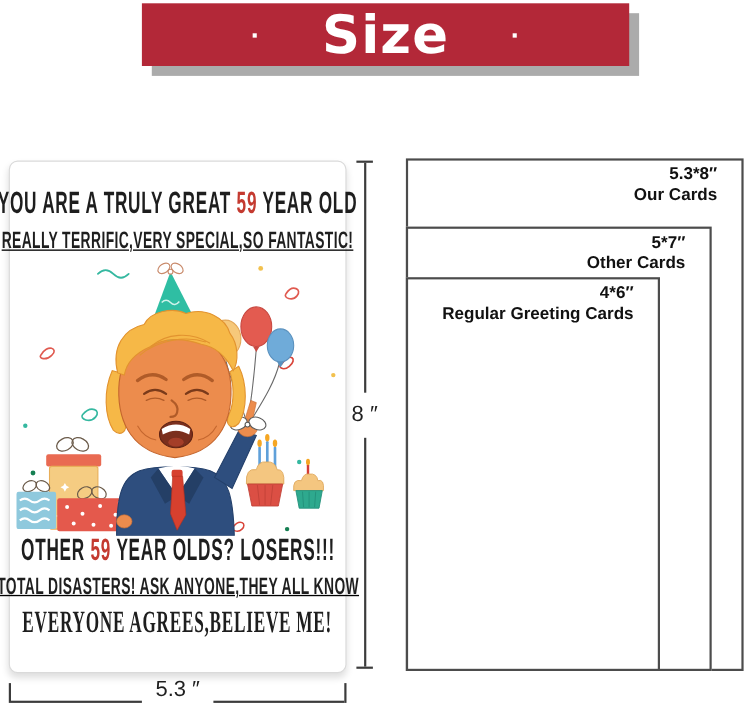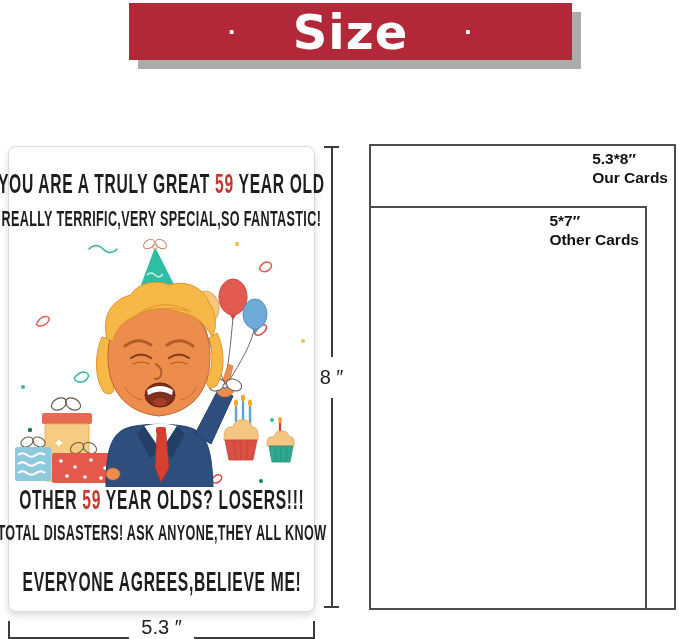--- a/index.html
+++ b/index.html
@@ -26,21 +26,21 @@
     background:#ffffff; border:1px solid #DADADA; border-radius:8px;
     box-shadow:0 4px 7px rgba(0,0,0,0.13);
     box-sizing:border-box; display:flex; flex-direction:column; align-items:flex-start;
     padding-top:24px;
   }
   .t-lg, .t-md { white-space:nowrap; color:#1e1e1e; display:inline-block; }
   .t-lg { font-size:23px; transform:scale(0.68,1.22); transform-origin:center; font-weight:bold; letter-spacing:1px; }
   .t-md { font-size:18px; transform:scale(0.70,1.20); transform-origin:center; font-weight:bold; letter-spacing:0.5px; }
   .accent { color:#C43A30; }
   .line-row { height:30px; display:flex; justify-content:center; width:100%; }
-  .line-row.md { height:26px; }
+  .line-row.md { height:26px;text-decoration:underline; }
   .art { width:305px; height:250px; margin-top:2px; }
 
   
   .dim-v {
     position:absolute; left:324px; top:146px; height:462px; width:15px;
     display:flex; flex-direction:column; align-items:center;
   }
   .cap-h { width:15px; height:2px; background:#3C3C3C; flex:none; }
   .vline { width:2px; background:#3C3C3C; flex:1; }
   .dim-label { color:#1f1f1f; font-size:20px; white-space:nowrap; padding:9px 0; }
@@ -53,21 +53,21 @@
   .dim-h .dim-label { padding:0 12px; }
 
   
   .size-rect {
     position:absolute; background:#ffffff; border:2px solid #4C4C4C; box-sizing:border-box;
   }
   .rect-outer { left:369px; top:144px; width:307px; height:466px; }
   .rect-mid   { left:369px; top:206px; width:278px; height:404px; }
   .rect-inner { left:369px; top:252px; width:231px; height:358px; }
   .rect-label {
-    position:absolute; top:4px; right:6px; 
+    position:absolute; top:4px; right:22px; text-align:right;
     font-weight:bold; color:#111111; font-size:15.5px; line-height:1.2;
   }
   .rect-label span { display:block; }
 </style>
 </head>
 <body>
 
 <div class="stage">
 
   <div class="banner">
@@ -216,21 +216,21 @@
         <path d="M266 210 L267 224 M272 210 L272 224 M278 210 L277 224" stroke="#22907A" stroke-width="0.8" fill="none"></path>
       </g>
     </svg>
 
     <div class="line-row">
       <span class="t-lg"><span>OTHER </span><span class="accent">59</span><span> YEAR OLDS? LOSERS!!!</span></span>
     </div>
     <div class="line-row md" style="margin-top:6px;">
       <span class="t-md">TOTAL DISASTERS! ASK ANYONE,THEY ALL KNOW</span>
     </div>
-    <div class="line-row" style="margin-top:20px;">
+    <div class="line-row" style="margin-top:4px;font-family:Liberation Serif, serif;">
       <span class="t-lg">EVERYONE AGREES,BELIEVE ME!</span>
     </div>
   </div>
 
   <div class="dim-v">
     <div class="cap-h"></div>
     <div class="vline"></div>
     <div class="dim-label">8 ″</div>
     <div class="vline"></div>
     <div class="cap-h"></div>
@@ -249,14 +249,20 @@
       <span>5.3*8″</span>
       <span>Our Cards</span>
     </div>
   </div>
   <div class="size-rect rect-mid">
     <div class="rect-label">
       <span>5*7″</span>
       <span>Other Cards</span>
     </div>
   </div>
+  <div class="size-rect rect-inner">
+    <div class="rect-label">
+      <span>4*6″</span>
+      <span>Regular Greeting Cards</span>
+    </div>
+  </div>
 
 </div>
 
 </body></html>

